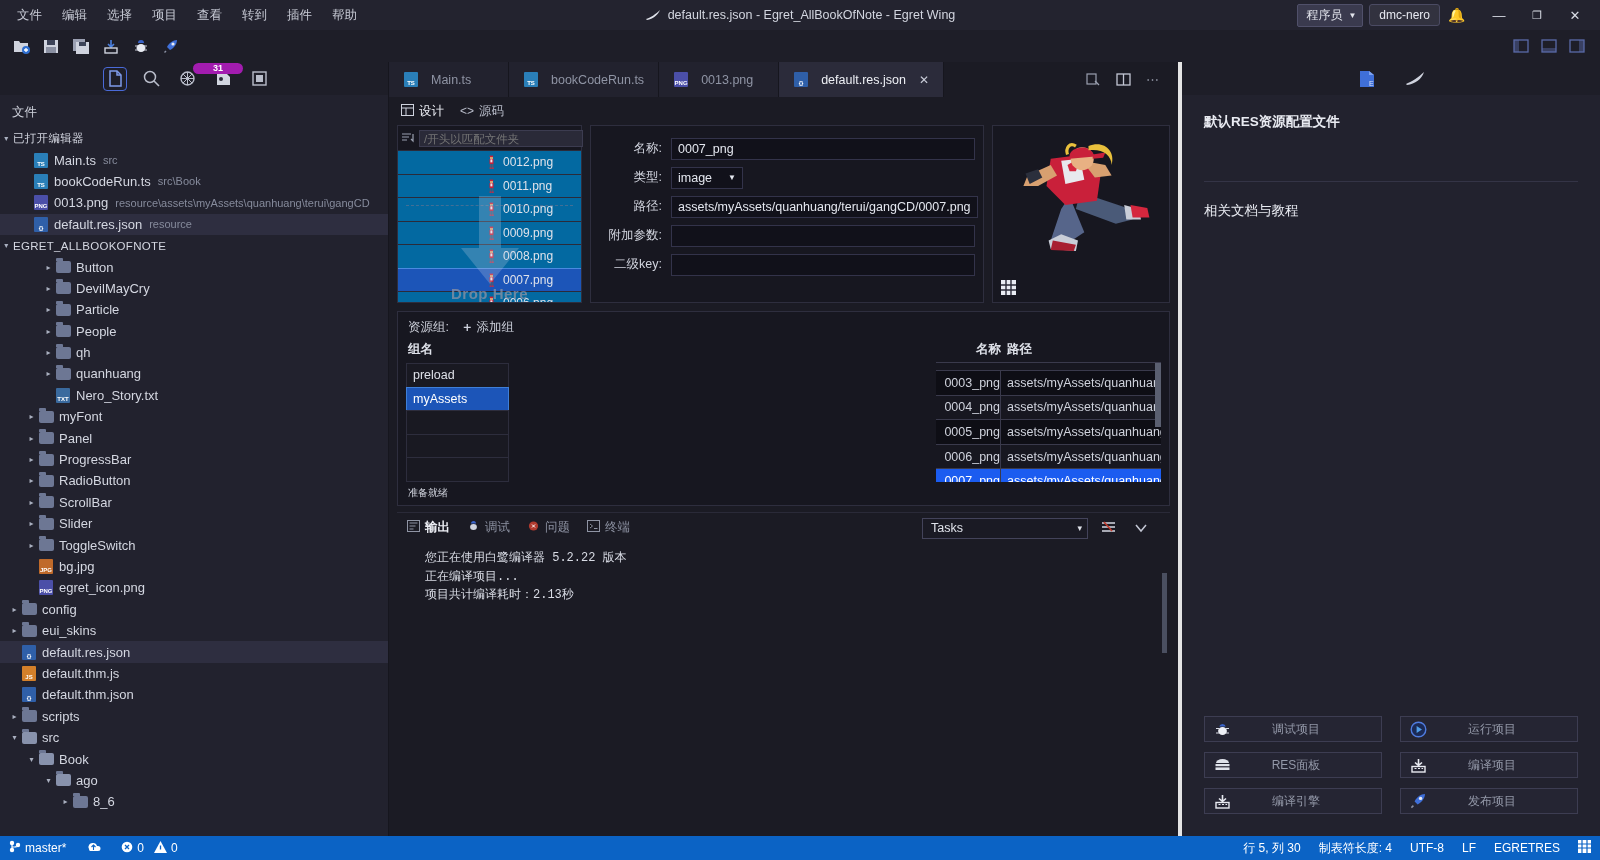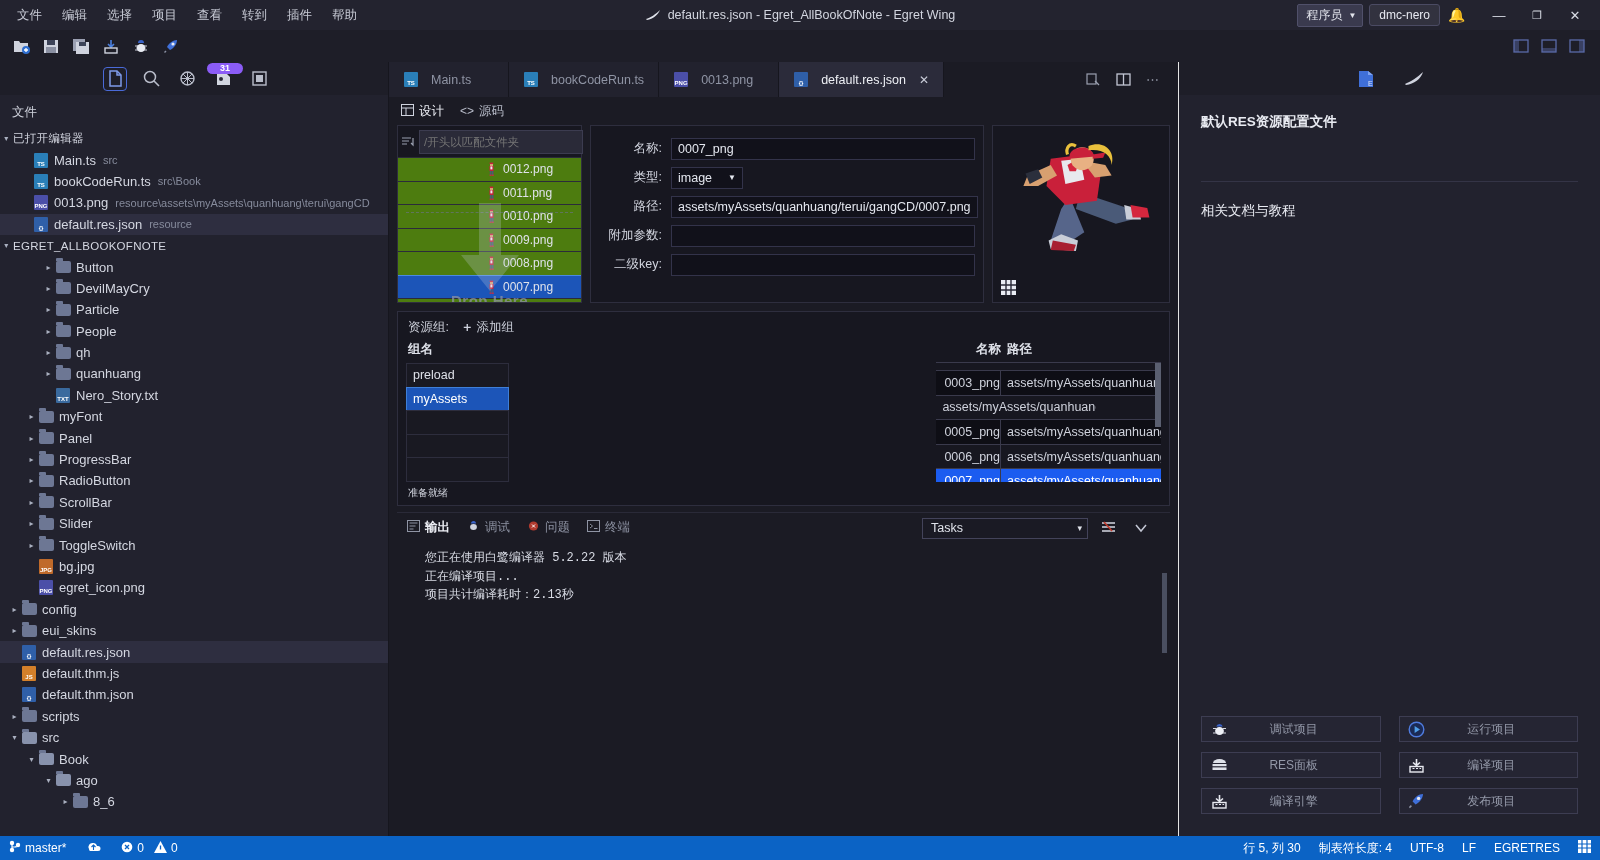--- a/index.html
+++ b/index.html
@@ -36,22 +36,22 @@
   .licon { width:26px; height:24px; display:flex; align-items:center; justify-content:center; border-radius:2px; }
 
   
   .body { flex:1 1 auto; display:flex; min-height:0; }
 
   
   .sidebar { width:389px; background:#22222e; display:flex; flex-direction:column; flex:0 0 389px; border-right:1px solid #16161e; }
   .act-strip { height:33px; display:flex; align-items:center; justify-content:flex-end; padding-right:118px; gap:14px; background:#1e1e28; }
   .act-icon { position:relative; width:22px; height:22px; display:flex; align-items:center; justify-content:center; }
   .act-icon.active { outline:1px solid #4a6ad8; border-radius:3px; }
-  .badge { position:absolute; top:-5px; right:-9px; background:#8b5cf6; color:#fff; font-size:9px;
-           border-radius:8px; padding:1px 13px; line-height:1.1; font-weight:bold; }
+  .badge { position:absolute; top:-5px; right:-9px; background:#a21caf; color:#fff; font-size:9px;
+           border-radius:8px; padding:1px 20px; line-height:1.1; font-weight:bold; }
   .side-head { padding:9px 12px 7px; font-size:12.5px; color:#cfd2dc; }
   .tree { flex:1 1 auto; overflow:hidden; font-size:13px; }
   .trow { display:flex; align-items:center; height:21.4px; padding-right:6px; white-space:nowrap; cursor:default; }
   .trow.sel { background:#2e2e40; }
   .trow.section { font-size:11.5px; letter-spacing:.3px; color:#d2d5df; }
   .caret { width:13px; text-align:center; font-size:8px; color:#aab0c0; flex:0 0 13px; }
   .caret.none { visibility:hidden; }
   .ficon { width:16px; height:16px; margin-right:5px; flex:0 0 16px; display:flex; align-items:center; justify-content:center; }
   .tlabel { color:#d4d7e1; }
   .tsub { color:#868b9c; font-size:11px; margin-left:7px; }
@@ -82,25 +82,25 @@
   .subtabs { height:28px; background:#1b1b24; display:flex; align-items:center; gap:16px; padding-left:12px; flex:0 0 28px; }
   .subtab { display:flex; align-items:center; gap:5px; font-size:12.5px; color:#b9bdca; }
   .subtab.active { color:#eceef4; }
 
   .editor { flex:1 1 auto; display:flex; flex-direction:column; min-height:0; padding:0 8px 0 8px; }
   .res-top { display:flex; gap:8px; height:178px; flex:0 0 178px; }
 
   .restree { width:185px; flex:0 0 185px; background:#171720; border:1px solid #2e2e3e; display:flex; flex-direction:column; position:relative; }
   .restree-search { display:flex; align-items:center; gap:4px; padding:4px 4px 3px 4px; }
   .filter-ico { width:16px; display:flex; align-items:center; justify-content:center; color:#9aa0b0; font-size:11px; }
-  .search-box { flex:1 1 auto; background:#2a2a38; border:1px solid #3c3c50; height:24px; color:#9ea3b3;
+  .search-box { flex:1 1 auto; background:#2a2a38; border:1px solid #3c3c50; height:17px; color:#9ea3b3;
                 font-size:11.5px; padding:0 4px; font-family:"Liberation Sans",sans-serif; }
   .restree-list { flex:1 1 auto; overflow:hidden; position:relative; }
   .rrow { height:24.5px; display:flex; align-items:center; padding-right:2px; border:1px solid #2b2b3a;
-          border-left:none; border-right:none; margin-bottom:-1px; background:#4d7c0f; white-space:nowrap; font-size:12px; }
+          border-left:none; border-right:none; margin-bottom:-1px; background:#0369a1; white-space:nowrap; font-size:12px; }
   .rrow.sel { background:#1c55b8; border-color:#4a8ae0; }
   .rr-caret { width:12px; text-align:center; font-size:8px; color:#b6bbc9; }
   .rr-ico { width:15px; height:15px; margin-right:4px; display:flex; align-items:center; justify-content:center; }
   .rr-label { color:#dfe2ea; }
   .sprite-mini { width:9px; height:14px; }
 
   .drop-overlay { position:absolute; inset:0; pointer-events:none; display:flex; align-items:center; justify-content:center; }
   .drop-arrow { position:absolute; left:50%; top:46px; transform:translateX(-50%); opacity:.45; }
   .drop-text { position:absolute; left:50%; top:135px; transform:translateX(-50%); color:#8e93a4; font-size:15px;
                font-weight:bold; letter-spacing:.5px; opacity:.75; }
@@ -147,21 +147,21 @@
   .out-tab { display:flex; align-items:center; gap:5px; font-size:12.5px; color:#8d92a2; }
   .out-tab.active { color:#eceef4; font-weight:bold; }
   .out-right { margin-left:auto; display:flex; align-items:center; gap:7px; padding-right:16px; }
   .out-select { width:166px; height:21px; background:#1a1a24; border:1px solid #43435a; display:flex;
                 align-items:center; justify-content:space-between; padding:0 5px 0 8px; font-size:12.5px; color:#dfe2ea; }
   .out-body { flex:1 1 auto; padding:8px 0 0 28px; font-family:"Liberation Mono", monospace; font-size:12px;
               color:#d9dce5; line-height:1.55; overflow:hidden; }
   .out-scroll { position:absolute; right:3px; top:60px; width:5px; height:80px; background:#4a4f60; }
 
   
-  .rightpanel { width:422px; flex:0 0 422px; background:#22222e; border-left:1px solid #e5e5e5;
+  .rightpanel { width:422px; flex:0 0 422px; background:#22222e; border-left:4px solid #e5e5e5;
                 display:flex; flex-direction:column; }
   .rp-tabs { height:33px; display:flex; align-items:center; justify-content:center; gap:24px; background:#1e1e28; }
   .rp-tab { width:24px; height:22px; display:flex; align-items:center; justify-content:center; }
   .rp-content { flex:1 1 auto; padding:18px 22px 0 22px; }
   .rp-h1 { font-size:13.5px; font-weight:bold; color:#e9ebf2; margin-bottom:14px; }
   .rp-p { font-size:12.5px; color:#b9bdca; line-height:1.7; }
   .rp-divider { border-top:1px solid #343446; margin:50px 0 20px; }
   .rp-h2 { font-size:13.5px; font-weight:normal; color:#e9ebf2; }
   .rp-actions { padding:0 22px 22px; display:grid; grid-template-columns:1fr 1fr; gap:10px 18px; }
   .rp-btn { height:26px; border:1px solid #3d3d52; background:#252533; display:flex; align-items:center;
@@ -896,20 +896,21 @@
                 <div class="rg-th-name">名称</div>
                 <div class="rg-th-path">路径</div>
               </div>
               <div class="rg-rows" id="res-rows">
                   <div class="drow" style="height: 8px; overflow: hidden;"></div>
                 <div class="drow alt">
                     <span class="dcell-name">0003_png</span>
                     <span class="dcell-path">assets/myAssets/quanhuang</span>
                   </div>
                   <div class="drow">
+                    <span class="dcell-name">0004_png</span>
                     <span class="dcell-path">assets/myAssets/quanhuang</span>
                   </div>
                   <div class="drow alt">
                     <span class="dcell-name">0005_png</span>
                     <span class="dcell-path">assets/myAssets/quanhuang</span>
                   </div>
                   <div class="drow">
                     <span class="dcell-name">0006_png</span>
                     <span class="dcell-path">assets/myAssets/quanhuang</span>
                   </div>

